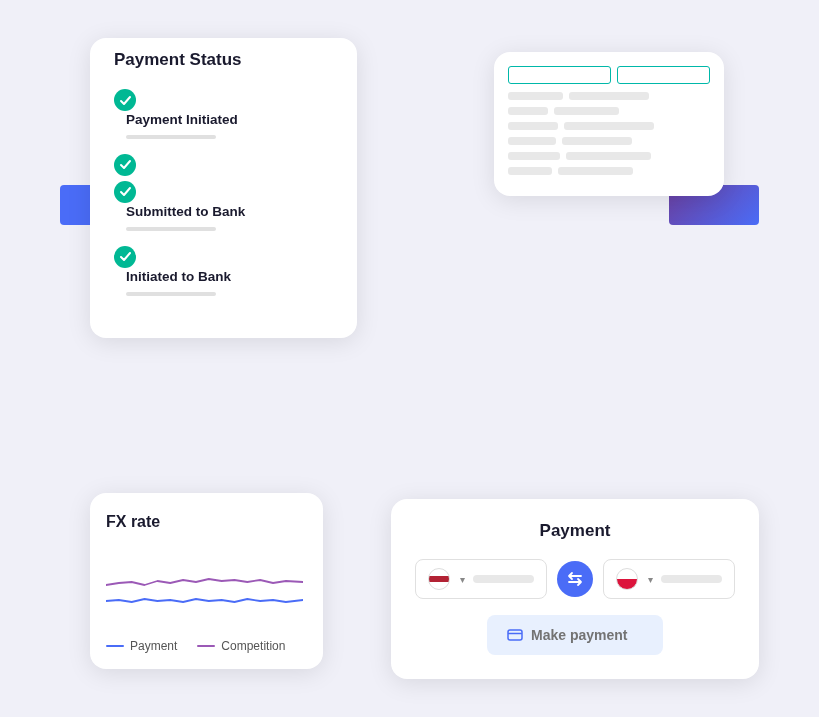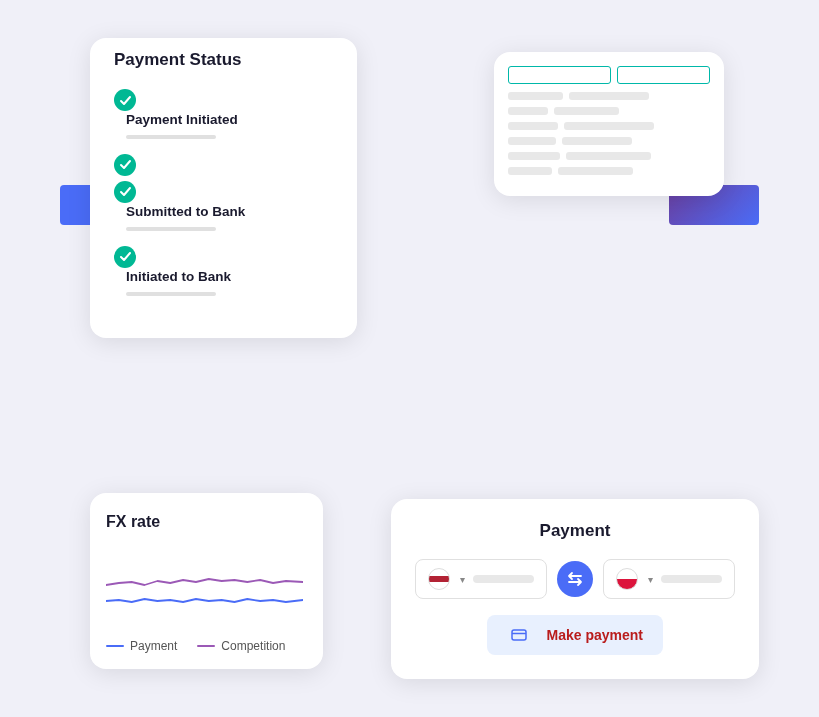--- a/index.html
+++ b/index.html
@@ -264,32 +264,32 @@
       background: #4a6cf7;
       display: flex;
       align-items: center;
       justify-content: center;
       flex-shrink: 0;
       cursor: pointer;
     }
     .make-payment-btn {
       display: flex;
       align-items: center;
-      justify-content: flex-end;
-      gap: 20px;
+      justify-content: flex-start;
+      gap: 8px;
       background: #e8f0fe;
       border: none;
       border-radius: 8px;
       padding: 12px 20px;
       width: 55%;
       margin: 0 auto;
       cursor: pointer;
       font-size: 14px;
       font-weight: 600;
-      color: #b91c1c;
+      color: #737373;
     }
   </style>
 </head>
 <body>
 
 <div class="bg-blob-left"></div>
 <div class="bg-blob-right"></div>
 <div class="bg-blob-bottom-right"></div>
 
 <div class="card payment-status-card">

